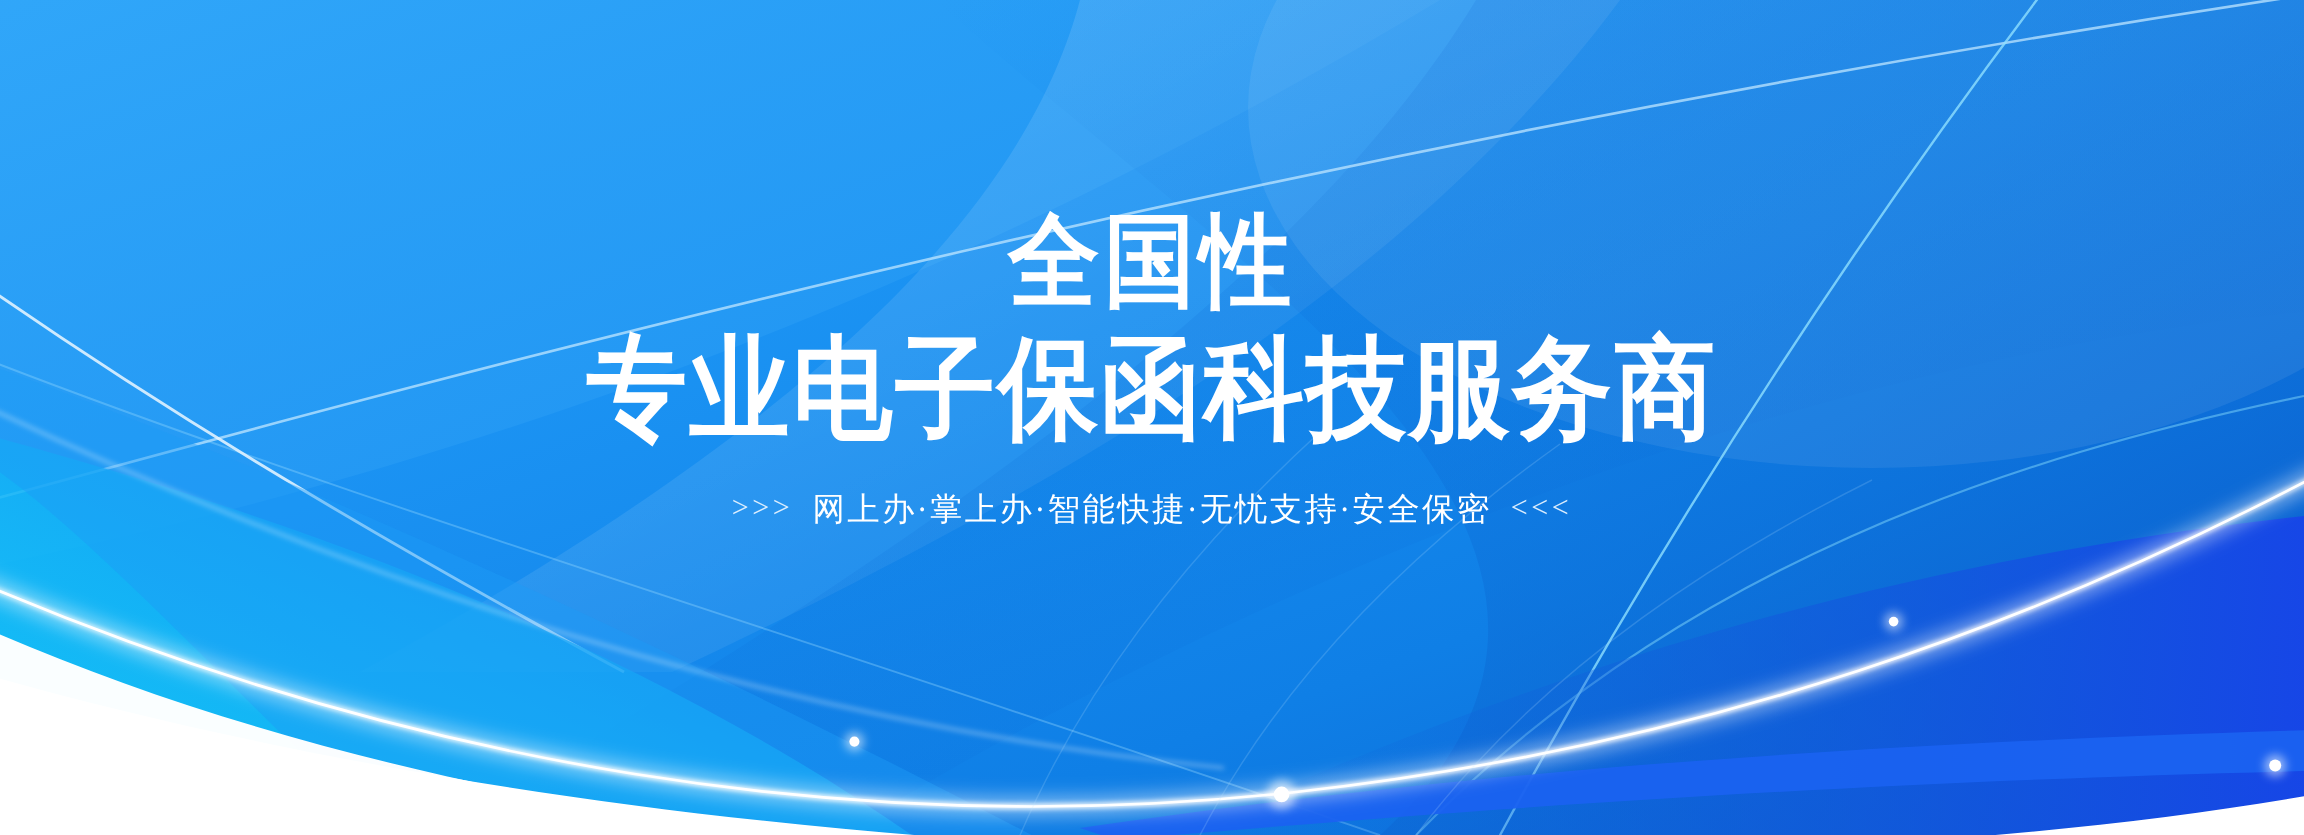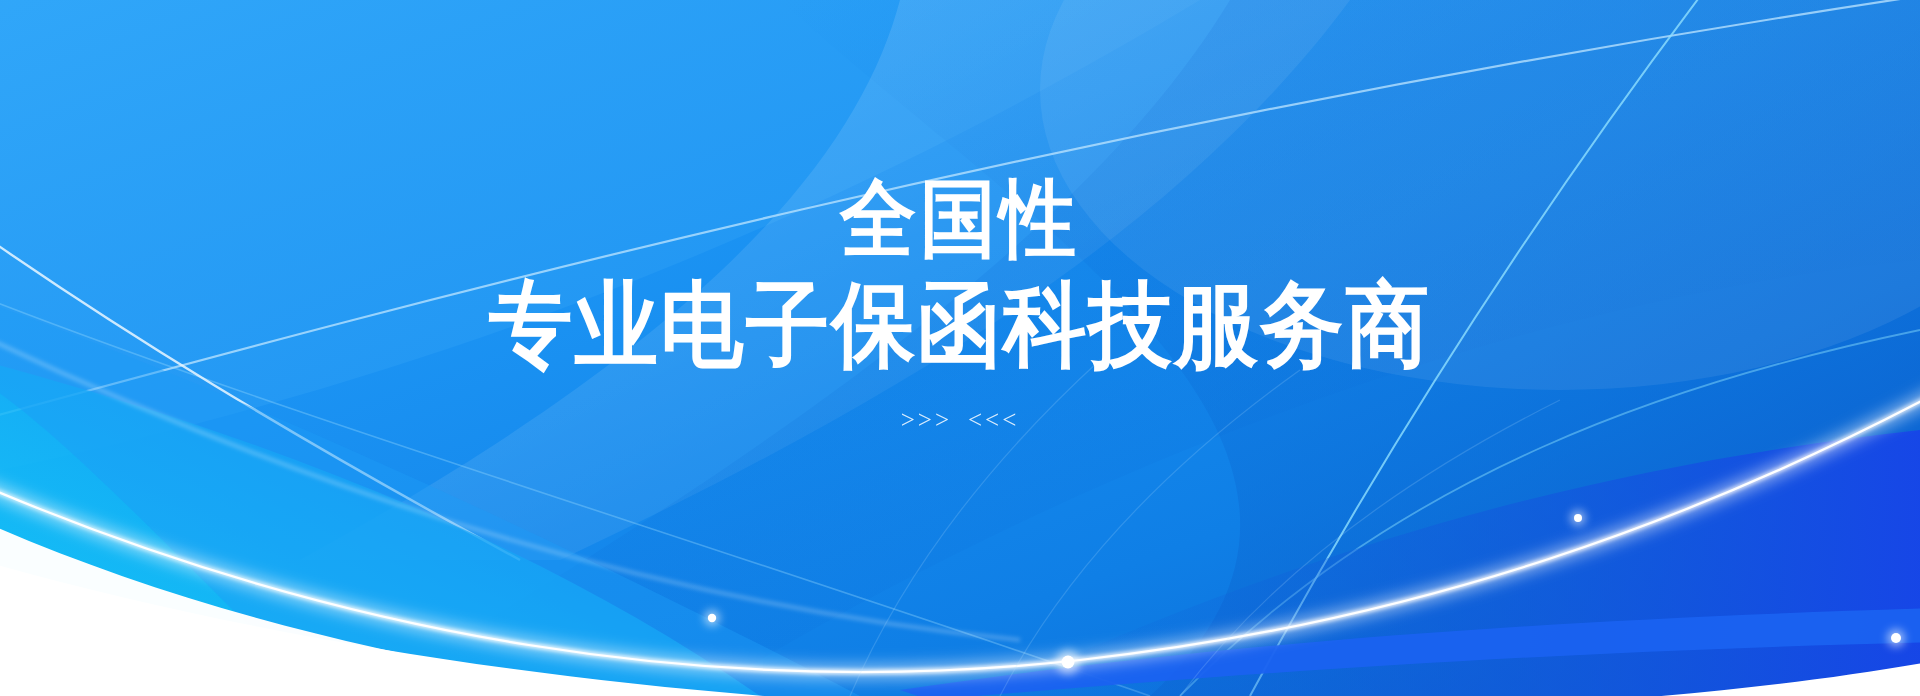--- a/index.html
+++ b/index.html
@@ -208,17 +208,18 @@
   </svg>
 
   <div id="content">
 
     <h1 class="headline-1">全国性</h1>
 
     <h2 class="headline-2">专业电子保函科技服务商</h2>
 
     <div class="subtitle-row">
       <span class="chev">&gt;&gt;&gt;</span>
+      <span class="subtitle-text">网上办·掌上办·智能快捷·无忧支持·安全保密</span>
       <span class="chev">&lt;&lt;&lt;</span>
     </div>
 
   </div>
 </div>
 
 </body></html>

